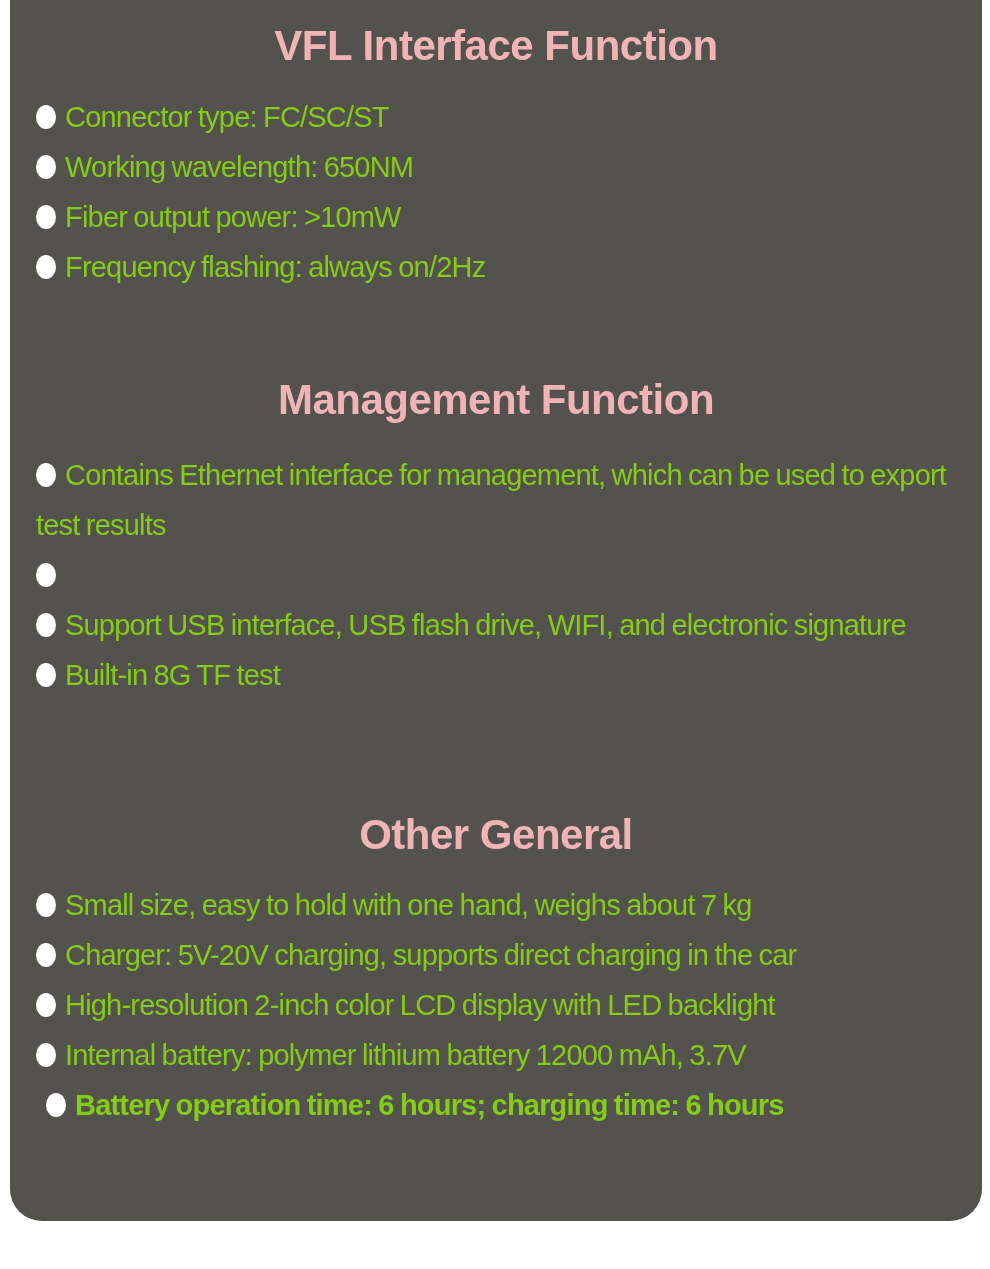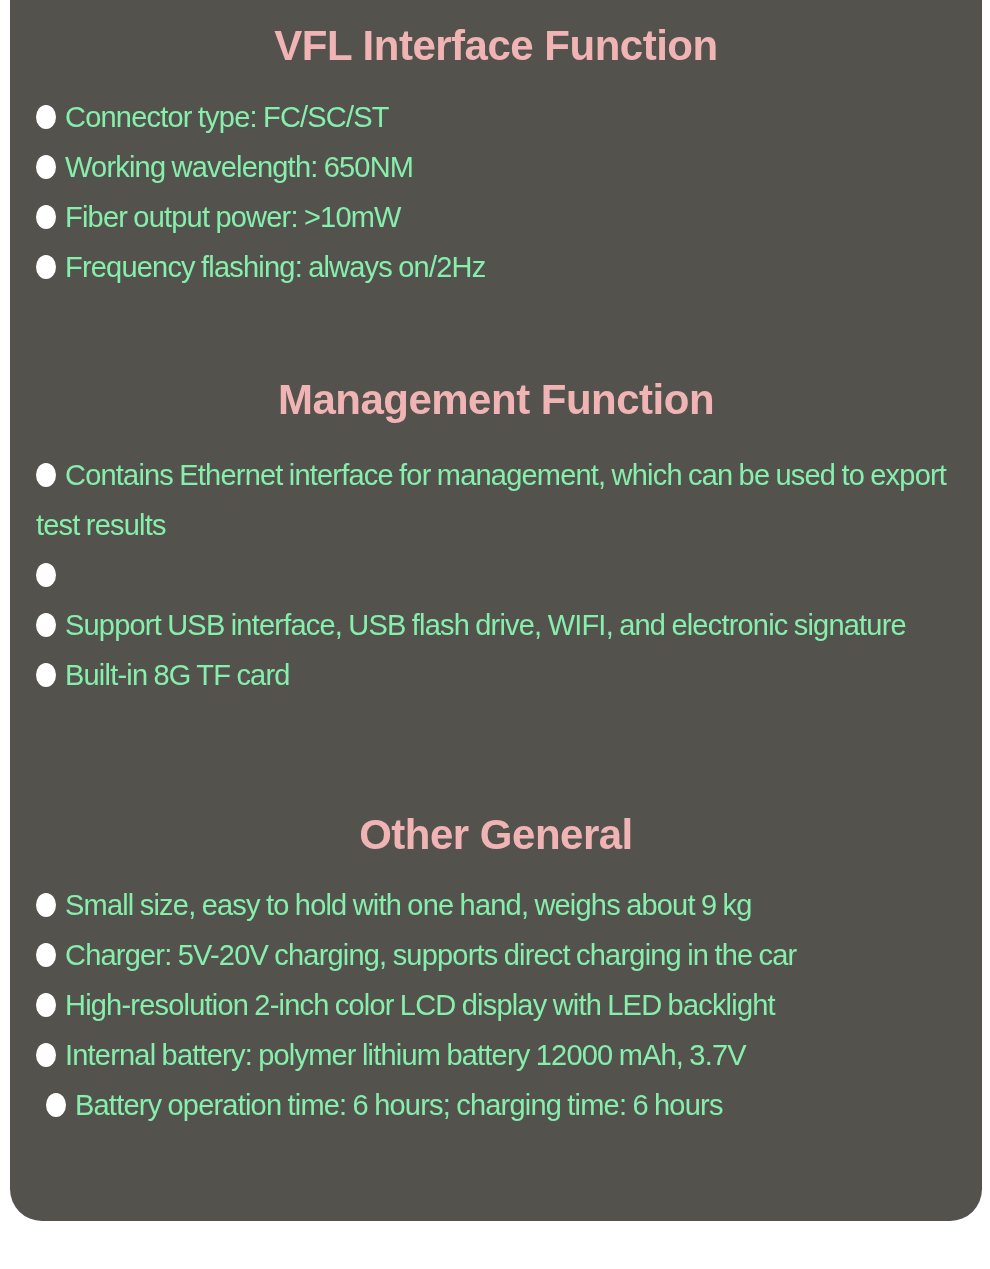--- a/index.html
+++ b/index.html
@@ -35,27 +35,27 @@
   .s3 .section-title { margin-top: 111px; text-align: center; }
   ul.spec-list {
     list-style: none;
     margin: 0;
     padding: 0;
   }
   .s1 ul.spec-list { margin-top: 22px; }
   .s2 ul.spec-list { margin-top: 26px; }
   .s3 ul.spec-list { margin-top: 21px; }
   li.spec-item {
-    color: #86efac;
+    color: #84cc16;
     font-size: 29px;
     line-height: 50px;
     letter-spacing: -0.8px;
     word-spacing: -1px;
   }
-  li.spec-item.indent { padding-left: 10px; }
+  li.spec-item.indent { padding-left: 10px; font-weight: bold; }
   .bullet {
     display: inline-block;
     width: 20px;
     height: 24px;
     border-radius: 50%;
     background: #ffffff;
     margin-right: 9px;
     vertical-align: -2px;
   }
   .spec-text { white-space: pre-line; }
@@ -75,28 +75,28 @@
     </ul>
   </section>
 
   <section class="s2">
     <h2 class="section-title">Management Function</h2>
     <ul class="spec-list">
       <li class="spec-item"><span class="bullet"></span><span class="spec-text">Contains Ethernet interface for management, which can be used to export
 test results</span></li>
       <li class="spec-item"><span class="bullet"></span></li>
       <li class="spec-item"><span class="bullet"></span><span class="spec-text">Support USB interface, USB flash drive, WIFI, and electronic signature</span></li>
-      <li class="spec-item"><span class="bullet"></span><span class="spec-text">Built-in 8G TF card</span></li>
+      <li class="spec-item"><span class="bullet"></span><span class="spec-text">Built-in 8G TF test</span></li>
     </ul>
   </section>
 
   <section class="s3">
     <h2 class="section-title">Other General</h2>
     <ul class="spec-list">
-      <li class="spec-item"><span class="bullet"></span><span class="spec-text">Small size, easy to hold with one hand, weighs about 9 kg</span></li>
+      <li class="spec-item"><span class="bullet"></span><span class="spec-text">Small size, easy to hold with one hand, weighs about 7 kg</span></li>
       <li class="spec-item"><span class="bullet"></span><span class="spec-text">Charger: 5V-20V charging, supports direct charging in the car</span></li>
       <li class="spec-item"><span class="bullet"></span><span class="spec-text">High-resolution 2-inch color LCD display with LED backlight</span></li>
       <li class="spec-item"><span class="bullet"></span><span class="spec-text">Internal battery: polymer lithium battery 12000 mAh, 3.7V</span></li>
       <li class="spec-item indent"><span class="bullet"></span><span class="spec-text">Battery operation time: 6 hours; charging time: 6 hours</span></li>
     </ul>
   </section>
 
 </div>
 
 </body></html>

